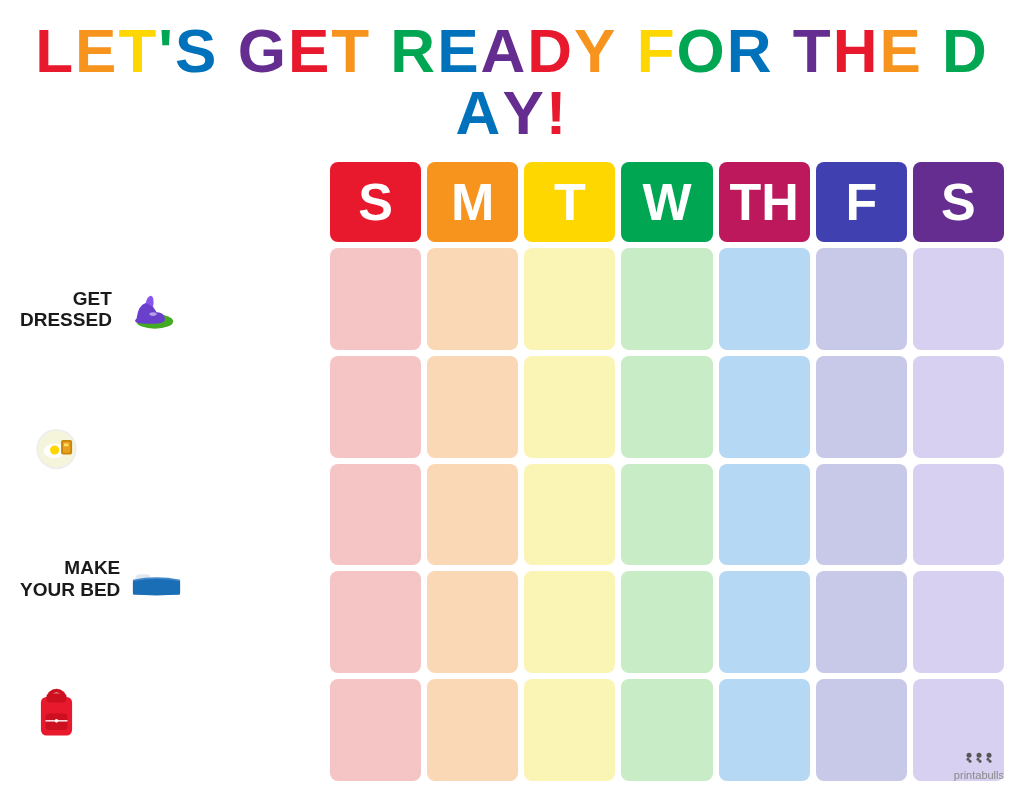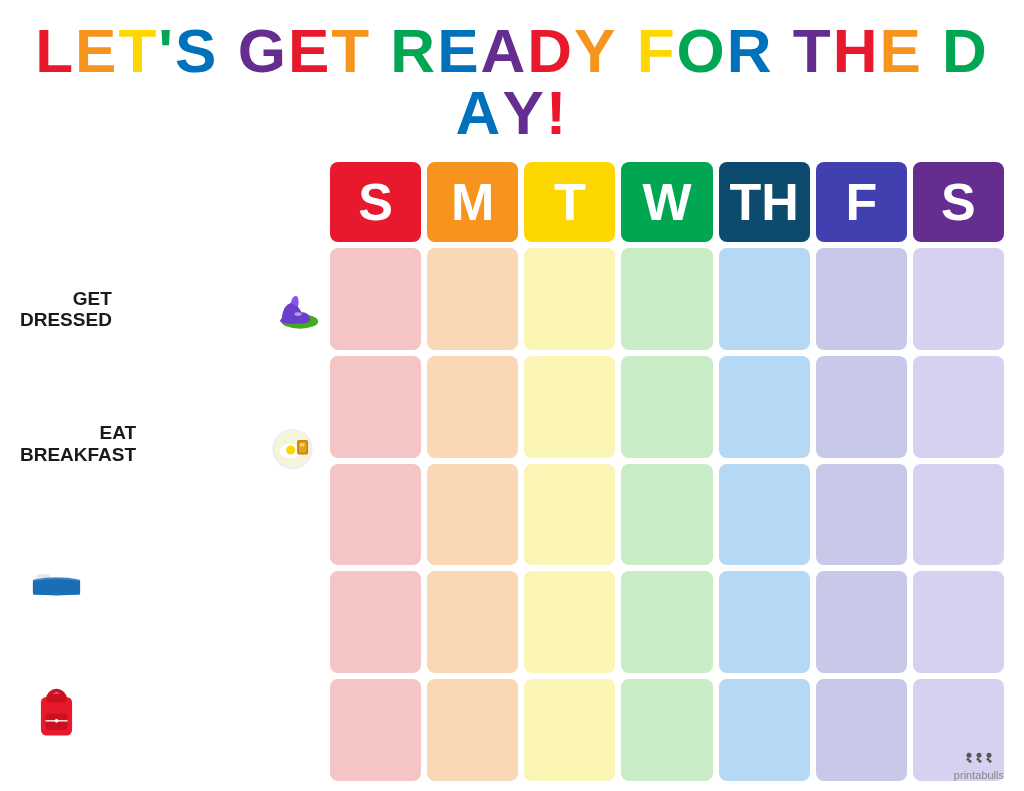--- a/index.html
+++ b/index.html
@@ -54,21 +54,21 @@
     }
 
     .label-header {
       height: 80px; 
     }
 
     .label-row {
       flex: 1;
       display: flex;
       align-items: center;
-      justify-content: space-between;
+      justify-content: flex-start;
       padding-right: 8px;
       position: relative;
     }
 
     .label-text {
       font-size: 19px;
       font-weight: 900;
       text-transform: uppercase;
       color: #1a1a1a;
       text-align: right;
@@ -108,21 +108,21 @@
       font-size: 52px;
       font-weight: 900;
       color: #fff;
       font-family: 'Arial Black', Arial, sans-serif;
     }
 
     .dh-red    { background: #e8192c; }
     .dh-orange { background: #f7941d; }
     .dh-yellow { background: #ffd700; }
     .dh-green  { background: #00a651; }
-    .dh-blue   { background: #0c4a6e; }
+    .dh-blue   { background: #be185d; }
     .dh-indigo { background: #4040b0; }
     .dh-purple { background: #662d91; } 
 
     
     .grid-rows {
       flex: 1;
       display: flex;
       flex-direction: column;
       gap: 6px;
       padding-top: 6px;
@@ -186,41 +186,41 @@
           <svg viewBox="0 0 60 50" class="icon-svg" xmlns="http://www.w3.org/2000/svg">
             <ellipse cx="38" cy="38" rx="20" ry="8" fill="#4a2"></ellipse>
             <path d="M18 35 Q20 20 28 18 Q34 16 36 22 L40 28 Q46 28 48 32 Q50 36 48 38 Q44 42 20 40 Q14 38 18 35Z" fill="#6a3fcb"></path>
             <path d="M28 18 Q30 10 34 10 Q38 12 36 22Z" fill="#8855ee"></path>
             <ellipse cx="36" cy="30" rx="4" ry="2" fill="#fff" opacity="0.5"></ellipse>
           </svg>
         </div>
       </div>
 
       <div class="label-row">
-        <div class="label-text">EAT<br>BREAKFAST</div>
         <div class="label-icon">
 
           <svg viewBox="0 0 60 60" class="icon-svg" xmlns="http://www.w3.org/2000/svg">
             <circle cx="30" cy="35" r="22" fill="#eee"></circle>
             <circle cx="30" cy="35" r="20" fill="#f5f5dc"></circle>
 
             <ellipse cx="28" cy="37" rx="12" ry="8" fill="white"></ellipse>
 
             <circle cx="28" cy="36" r="5" fill="#ffd700"></circle>
 
             <rect x="35" y="25" width="12" height="16" rx="2" fill="#c8860a"></rect>
             <rect x="37" y="27" width="8" height="12" rx="1" fill="#e8a020"></rect>
 
             <rect x="38" y="29" width="5" height="3" rx="1" fill="#ffe066"></rect>
           </svg>
         </div>
       </div>
 
 
       <div class="label-row">
+        <div class="label-text">MAKE<br>YOUR BED</div>
         <div class="label-icon">
 
           <svg viewBox="0 0 70 55" class="icon-svg" xmlns="http://www.w3.org/2000/svg">
 
             <rect x="5" y="30" width="60" height="18" rx="4" fill="#1a6eb5"></rect>
 
             <rect x="8" y="22" width="20" height="14" rx="6" fill="#e0e8f0"></rect>
 
             <path d="M5 30 Q35 25 65 30 L65 48 Q35 50 5 48Z" fill="#1a6eb5"></path>
             <path d="M5 30 Q35 24 65 30" stroke="#4488cc" stroke-width="2" fill="none"></path>

